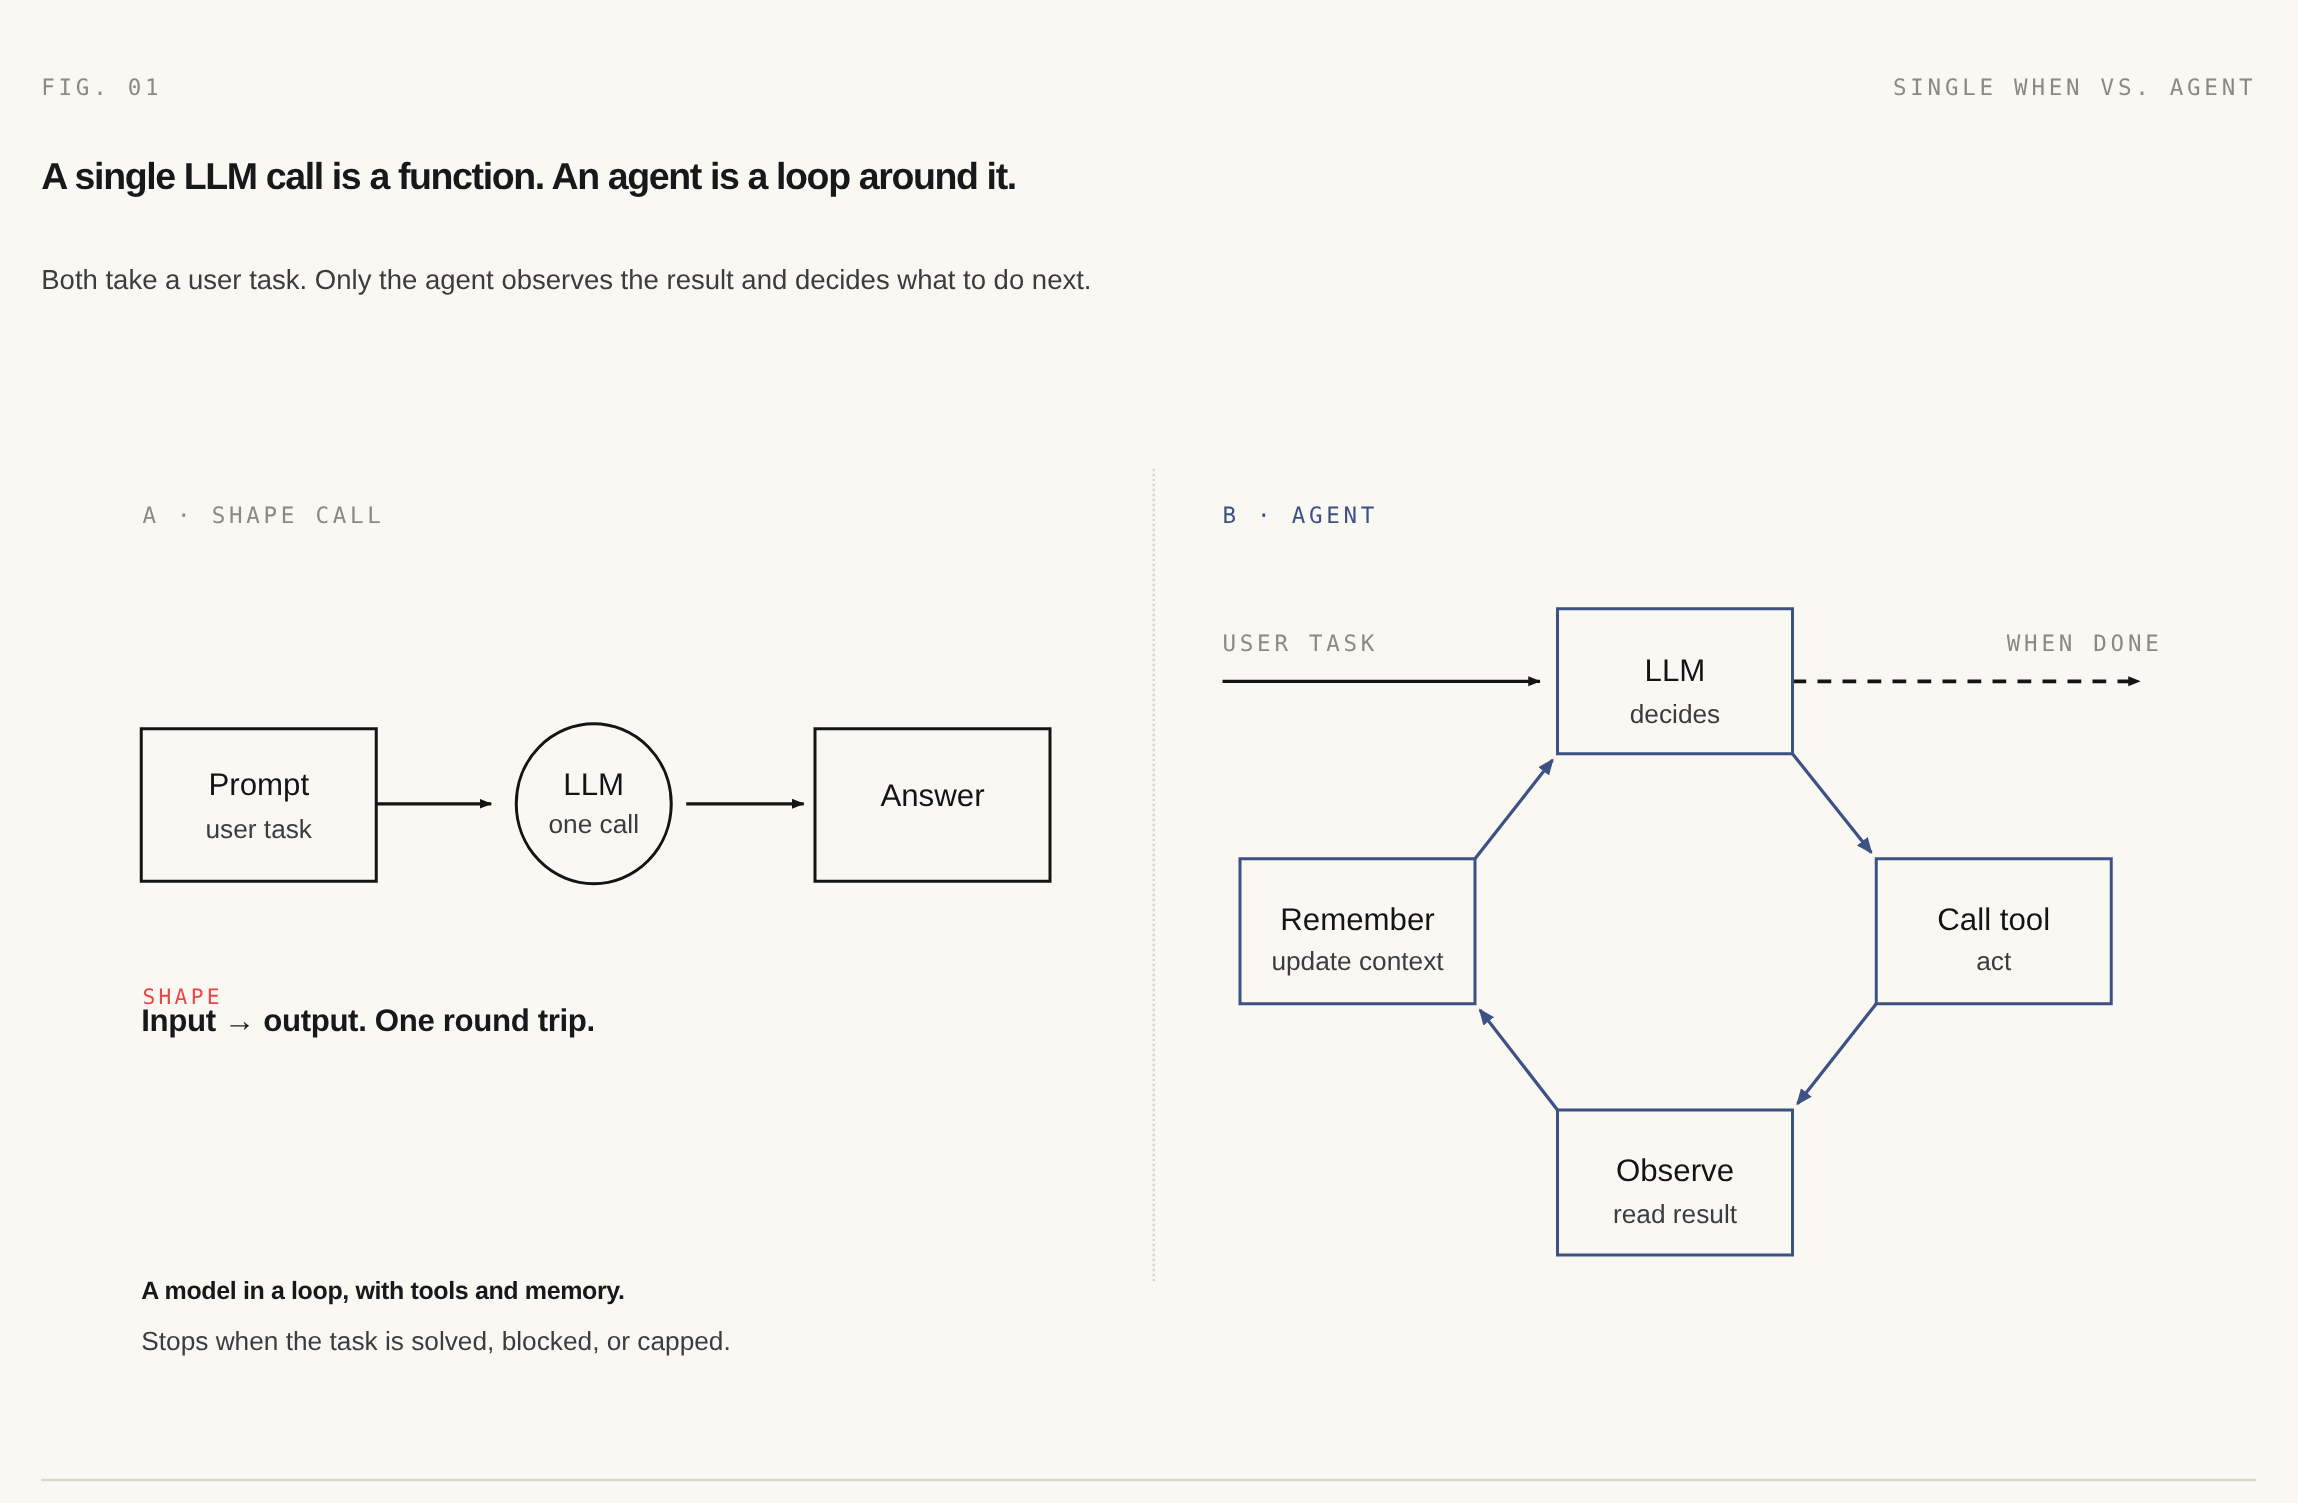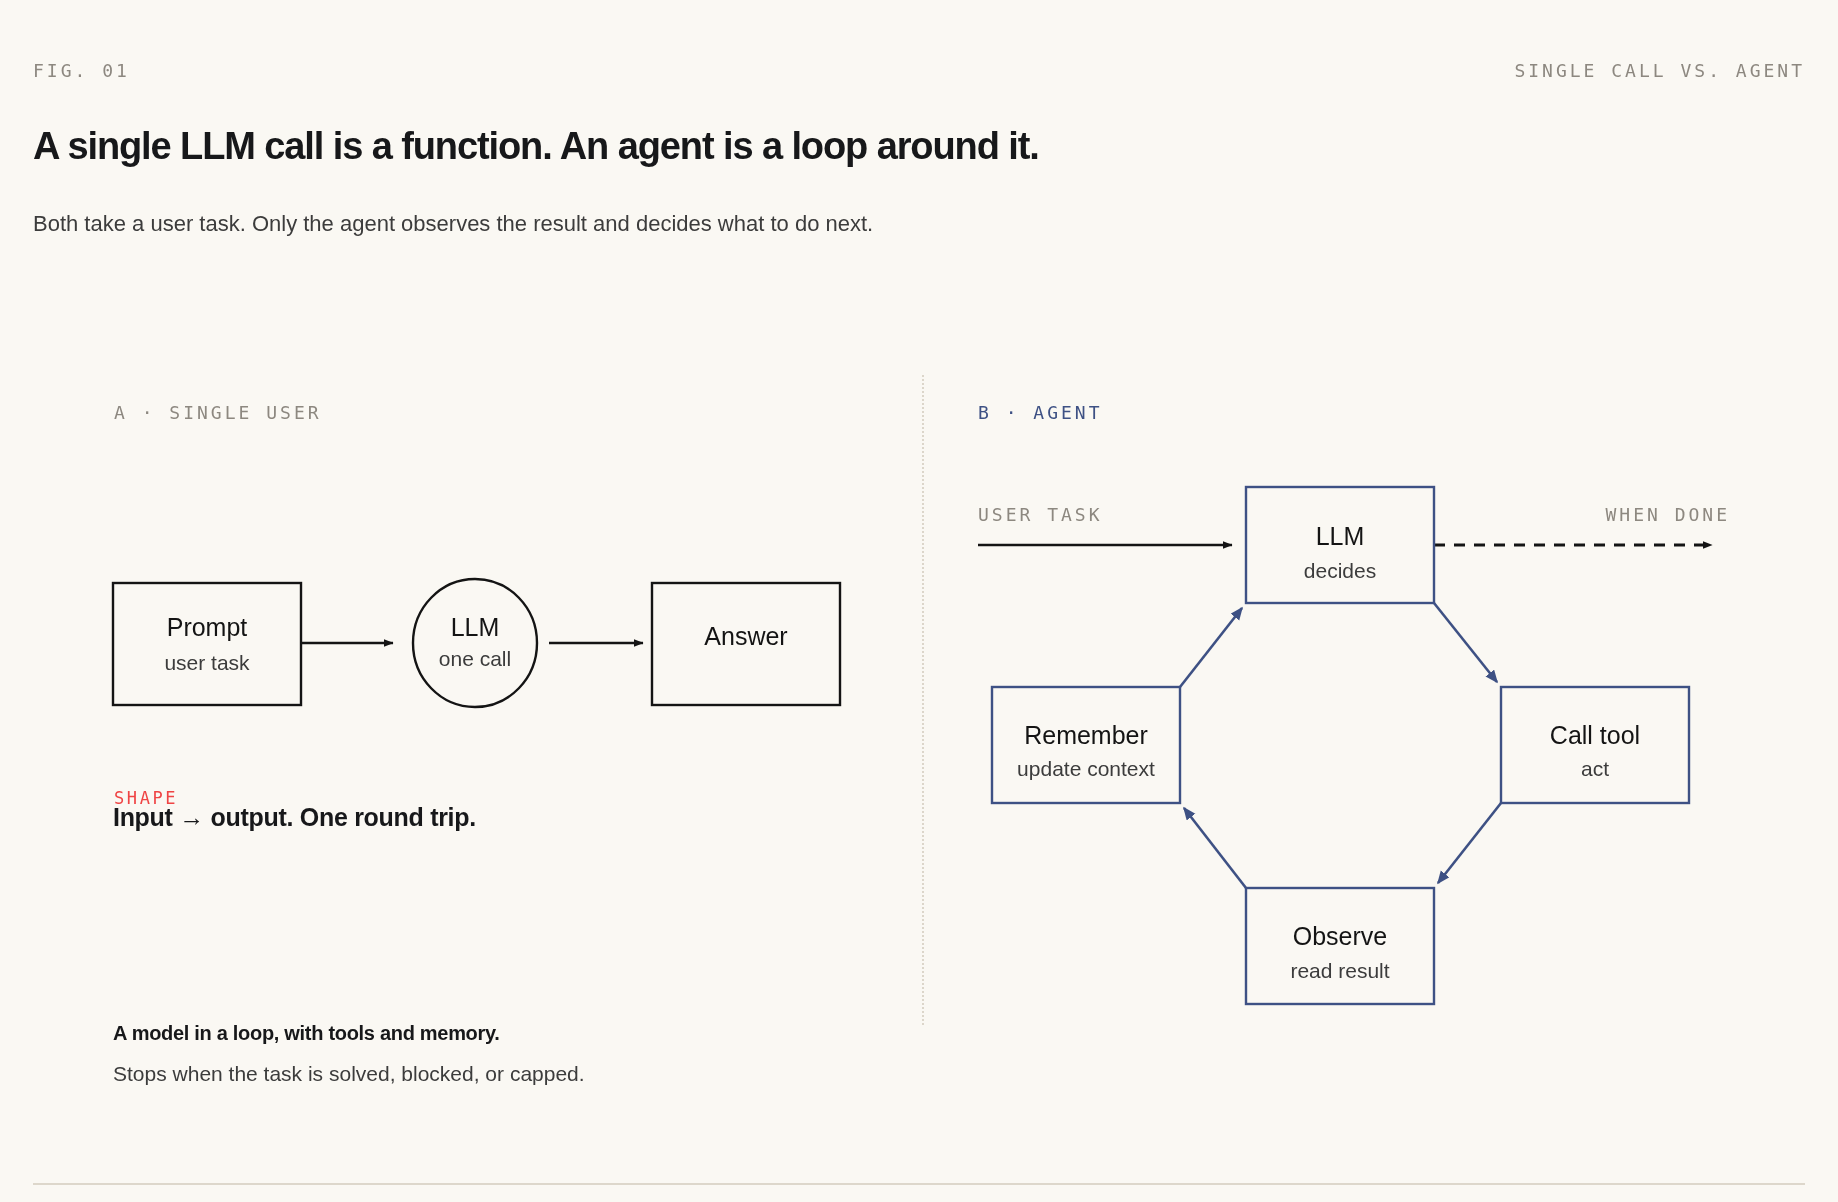--- a/index.html
+++ b/index.html
@@ -32,21 +32,21 @@
     font-size: 18px;
     letter-spacing: 3.0px;
     color: #8d8880;
     white-space: nowrap;
   }
 
   .headline {
     position: absolute;
     left: 33px;
     top: 125px;
-    font-size: 38px;
+    font-size: 30px;
     font-weight: 700;
     letter-spacing: -1.1px;
     color: #17181a;
     white-space: nowrap;
   }
   .subhead {
     position: absolute;
     left: 33px;
     top: 202px;
     width: 1060px;
@@ -138,30 +138,30 @@
     color: #3c3c3c;
     white-space: nowrap;
     text-align: center;
   }
 </style>
 </head>
 <body>
 
 <div class="eyebrow-row">
   <div class="eyebrow">FIG. 01</div>
-  <div class="eyebrow">SINGLE CALL VS. AGENT</div>
+  <div class="eyebrow">SINGLE WHEN VS. AGENT</div>
 </div>
 
 <div class="headline">A single LLM call is a function. An agent is a loop around it.</div>
 <div class="subhead">Both take a user task. Only the agent observes the result and decides what to do next.</div>
 
 <div class="v-divider"></div>
 <div class="bottom-rule"></div>
 
-<div class="panel-label" id="label-a">A · SINGLE USER</div>
+<div class="panel-label" id="label-a">A · SHAPE CALL</div>
 <div class="panel-label" id="label-b">B · AGENT</div>
 
 <svg class="canvas" width="1838" height="1202">
   <defs>
     <marker id="arrow-black" markerWidth="11" markerHeight="11" refX="9.4" refY="4" orient="auto" markerUnits="userSpaceOnUse">
       <path d="M0,0 L10,4 L0,8 z" fill="#141414"></path>
     </marker>
     <marker id="arrow-navy" markerWidth="15" markerHeight="15" refX="11.5" refY="5.5" orient="auto" markerUnits="userSpaceOnUse">
       <path d="M0,0 L13,5.5 L0,11 z" fill="#3e5184"></path>
     </marker>

